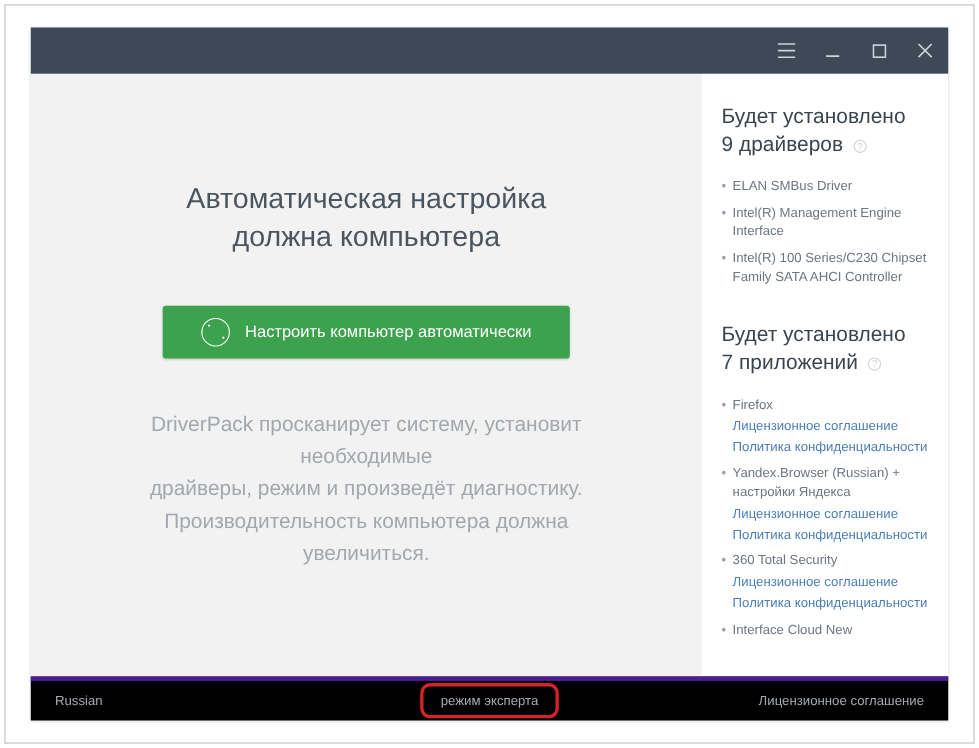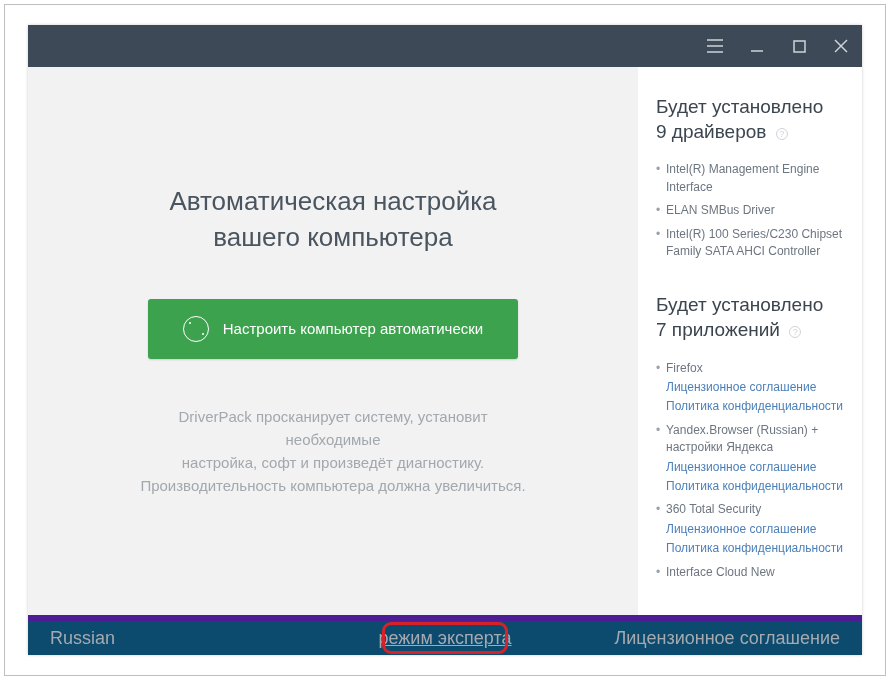--- a/index.html
+++ b/index.html
@@ -60,21 +60,21 @@
     font-weight: 400;
     line-height: 1.35;
     margin-bottom: 44px;
   }
   .big-btn {
     background: #3da24d;
     color: #fff;
     border: none;
     width: 100%;
     max-width: 370px;
-    height: 60px;
+    height: 48px;
     font-size: 15px;
     border-radius: 3px;
     display: flex;
     align-items: center;
     justify-content: center;
     gap: 14px;
     cursor: pointer;
     box-shadow: 0 1px 2px rgba(0,0,0,0.15);
   }
   .big-btn .icon-wrap {
@@ -86,21 +86,21 @@
   }
   .big-btn .icon-wrap::before,
   .big-btn .icon-wrap::after {
     content:""; position:absolute; background:#fff;
   }
   .big-btn .icon-wrap::before { width:2px; height:2px; border-radius:50%; top:5px; left:5px; }
   .big-btn .icon-wrap::after  { width:2px; height:2px; border-radius:50%; bottom:6px; right:4px; }
   .subtext {
     text-align: center;
     color: #a2a8ae;
-    font-size: 15px;
+    font-size: 19px;
     line-height: 1.55;
     margin-top: 46px;
     max-width: 400px;
   }
   .sidebar {
     width: 224px;
     background: #fff;
     padding: 28px 18px 18px 18px;
     overflow: hidden;
     color: #4a5560;
@@ -127,36 +127,35 @@
     line-height: 1.45;
   }
   .side-list li::before {
     content: "•"; position: absolute; left: 0; top: 3px; color: #9aa1a8;
   }
   .app-item .app-name { color: #6d7680; display:block; }
   .app-item a { color: #4b7fb8; text-decoration: none; display:block; font-size:12px; padding-top:2px;}
   .side-sep { height: 30px; }
   .footer {
     height: 40px;
-    background: #0c4a6e;
-    border-top: 6px solid #4c1d95;
+    background: #000000;
+    border-top: 4px solid #4c1d95;
     display: flex;
     align-items: center;
     justify-content: space-between;
     padding: 0 22px;
-    font-size: 18px;
+    font-size: 12px;
     color: #a5aab0;
     flex-shrink: 0;
     position: relative;
   }
   .footer .center {
     position: absolute;
     left: 50%; transform: translateX(-50%);
     padding: 6px 12px;
-    text-decoration: underline;
   }
   .highlight-ring {
     position: absolute;
     left: 50%; top: 50%;
     transform: translate(-50%, -50%);
     width: 126px; height: 32px;
     border: 3px solid #d6232a;
     border-radius: 9px;
     pointer-events: none;
   }
@@ -191,44 +190,44 @@
             <line x1="13" y1="1" x2="1" y2="13"></line>
           </svg>
       </div>
     </div>
 
     <div class="content">
 
       <div class="main">
         <div class="headline">
           <span>Автоматическая настройка</span><br>
-          <span>вашего компьютера</span>
+          <span>должна компьютера</span>
         </div>
 
         <button class="big-btn">
           <span class="icon-wrap"></span>
           <span>Настроить компьютер автоматически</span>
         </button>
 
         <div class="subtext">
           <span>DriverPack просканирует систему, установит необходимые</span><br>
-          <span>настройка, софт и произведёт диагностику.</span><br>
+          <span>драйверы, режим и произведёт диагностику.</span><br>
           <span>Производительность компьютера должна увеличиться.</span>
         </div>
       </div>
 
       <div class="sidebar">
         <div class="side-head">
           <span>Будет установлено</span><br>
           <span>9 драйверов</span>
           <span class="qmark">?</span>
         </div>
         <ul class="side-list">
+          <li>ELAN SMBus Driver</li>
           <li>Intel(R) Management Engine Interface</li>
-          <li>ELAN SMBus Driver</li>
           <li>Intel(R) 100 Series/C230 Chipset Family SATA AHCI Controller</li>
         </ul>
 
         <div class="side-sep"></div>
 
         <div class="side-head">
           <span>Будет установлено</span><br>
           <span>7 приложений</span>
           <span class="qmark">?</span>
         </div>

